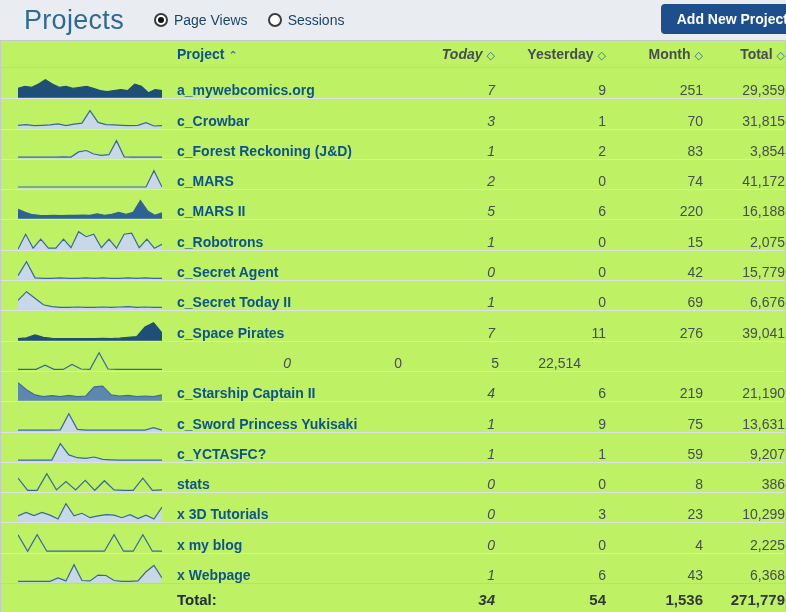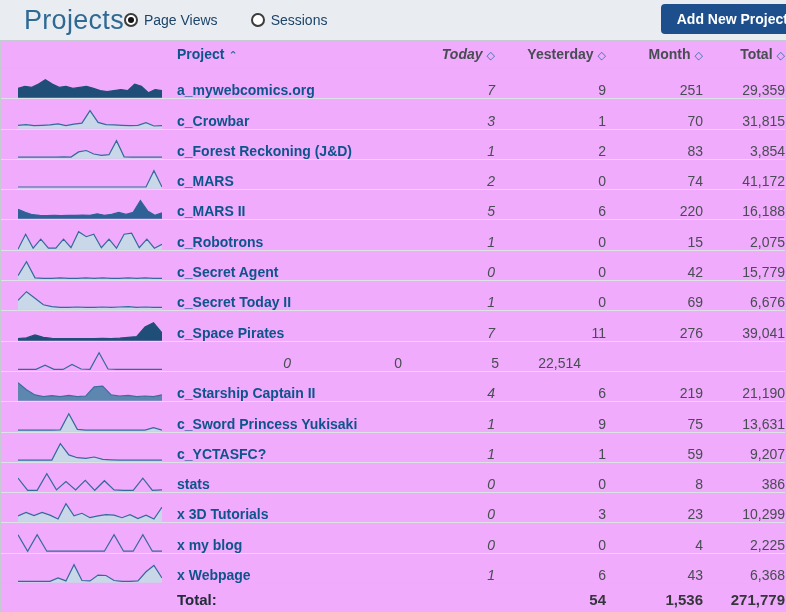--- a/index.html
+++ b/index.html
@@ -4,29 +4,29 @@
 <style>
   html,body{margin:0;padding:0;}
   body{
     width:786px;height:612px;position:relative;overflow:hidden;
     background:#e9edf2;
     font-family:"Liberation Sans","DejaVu Sans",sans-serif;
   }
   
   .topbar{position:absolute;top:0;left:16px;right:0;height:40px;display:flex;align-items:center;}
   .page-title{font-size:27px;font-weight:300;color:#2f6a93;margin:0 0 0 8px;letter-spacing:.3px;}
-  .view-toggle{display:flex;align-items:center;gap:33px;}
+  .view-toggle{display:flex;align-items:center;margin-left:30px;gap:20px;}
   .radio-opt{display:flex;align-items:center;cursor:pointer;color:#1c4468;font-size:14px;}
   .radio{width:14px;height:14px;border:2px solid #3c3c3c;border-radius:50%;background:#fff;
          display:inline-flex;align-items:center;justify-content:center;margin-right:6px;box-sizing:border-box;}
   .radio.sel::after{content:"";width:6px;height:6px;background:#111;border-radius:50%;}
   .add-btn{position:absolute;top:4px;right:-18px;background:#1d4f8c;color:#fff;border:none;
            font-family:inherit;font-weight:bold;font-size:14px;padding:7px 16px;border-radius:4px;cursor:pointer;}
   
-  .table{position:absolute;top:40px;left:0;right:0;bottom:0;background:#f0abfc;
+  .table{position:absolute;top:40px;left:0;right:0;bottom:0;background:#bef264;
          border:1px solid #c3cad2;border-bottom:none;box-sizing:border-box;}
   .hrow{display:flex;align-items:center;height:26px;border-bottom:1px solid #c2c9d1;
         color:#0e548c;font-weight:bold;font-size:15px;}
   .sort{font-size:11px;color:#2e6da4;margin-left:4px;font-weight:bold;}
   .row{display:flex;align-items:flex-end;height:30.3px;box-sizing:border-box;cursor:pointer;}
   .row + .row{border-top:1px solid #dde2e7;}
   .c-spark{width:170px;display:flex;align-items:center;}
   .c-spark svg{margin-left:17px;margin-top:5px;display:block;}
   .c-name{flex:1;padding-left:6px;font-weight:bold;color:#0e548c;font-size:14px;
           white-space:nowrap;overflow:hidden;}
@@ -283,17 +283,18 @@
         <div class="c-num w-today">1</div>
         <div class="c-num w-yest">6</div>
         <div class="c-num w-month">43</div>
         <div class="c-num w-total">6,368</div>
       </div>
     </div>
 
   <div class="frow">
     <div class="c-spark"></div>
     <div class="c-name">Total:</div>
+    <div class="c-num w-today">34</div>
     <div class="c-num w-yest">54</div>
     <div class="c-num w-month">1,536</div>
     <div class="c-num w-total">271,779</div>
   </div>
 </div>
 
 </body></html>

